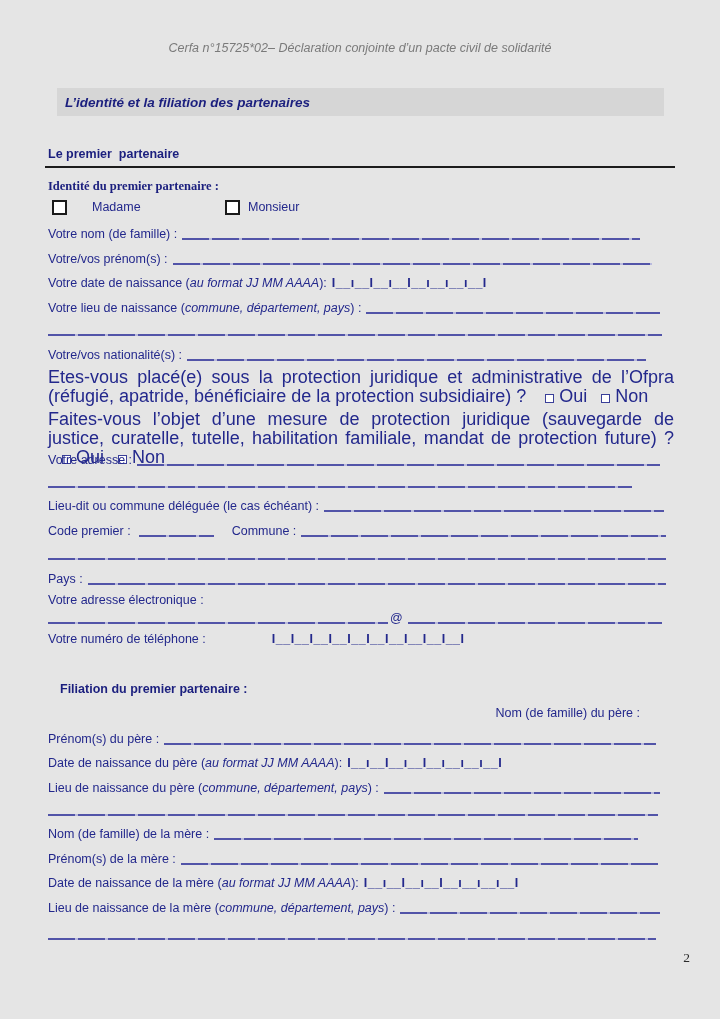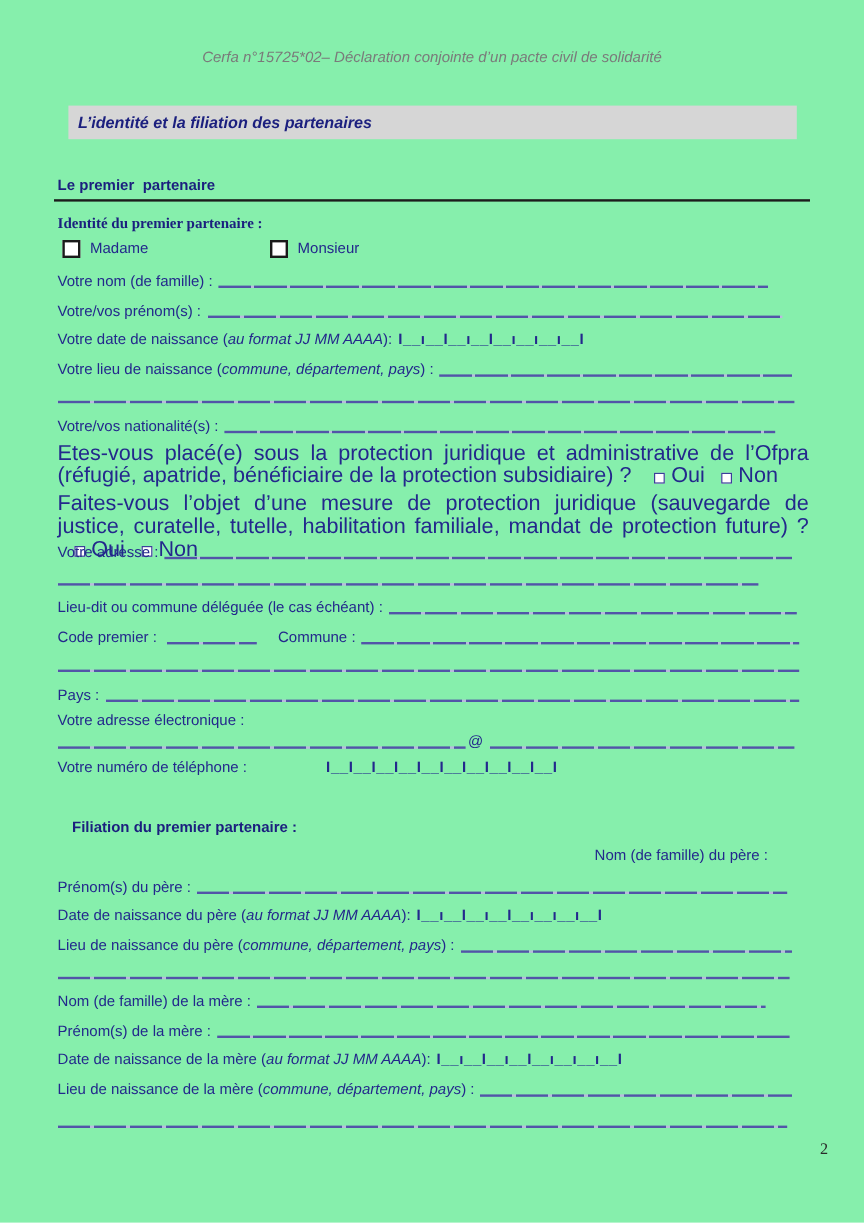--- a/index.html
+++ b/index.html
@@ -6,21 +6,21 @@
     --ink:#23288c;
     --ink-dark:#1b1f7e;
     --line:#5254a8;
     --line-gap:#b9bade;
     --gray:#7a7a7a;
     --rule:#1c1c1c;
     --banner:#d6d6d6;
   }
   html,body{margin:0;padding:0;background:#fff;}
   .page{
-    position:relative;width:720px;height:1019px;background:#86efac;
+    position:relative;width:720px;height:1019px;background:#e5e5e5;
     font-family:"Liberation Sans", sans-serif;color:var(--ink);overflow:hidden;
   }
   .row{
     position:absolute;left:48px;right:48px;height:16px;
     display:flex;align-items:flex-end;
     font-size:12.5px;line-height:15px;white-space:nowrap;color:var(--ink);
   }
   .row .lbl{flex:0 0 auto;}
   .fill{
     flex:1 1 auto;height:2.4px;margin:0 2px 2px 5px;
@@ -48,21 +48,21 @@
   }
   .subheading{font-weight:bold;color:var(--ink-dark);}
   .cb{
     flex:0 0 auto;width:11px;height:11px;border:2px solid #1a1a1a;background:#fff;
     margin-right:8px;align-self:center;
   }
   .cbs{
     display:inline-block;width:7px;height:7px;border:1.5px solid #3a3f99;background:#fff;
     margin:0 5px 0 14px;vertical-align:-1px;
   }
-  .civ{display:flex;align-items:center;}
+  .civ{display:flex;align-items:center;gap:17px;}
   .civ2{position:absolute;left:177px;top:0;bottom:0;display:flex;align-items:center;}
   .qrow{
     position:absolute;left:48px;right:46px;
     font-size:18px;line-height:19px;text-align:justify;color:var(--ink);
   }
   .page-number{
     position:absolute;top:950px;right:30px;
     font-family:"Liberation Serif", serif;font-size:13.5px;color:#2a2a2a;
   }
 </style>

